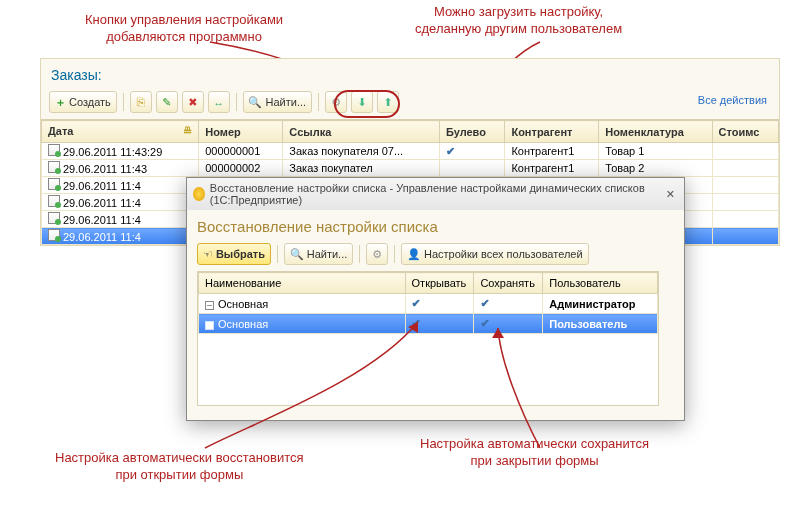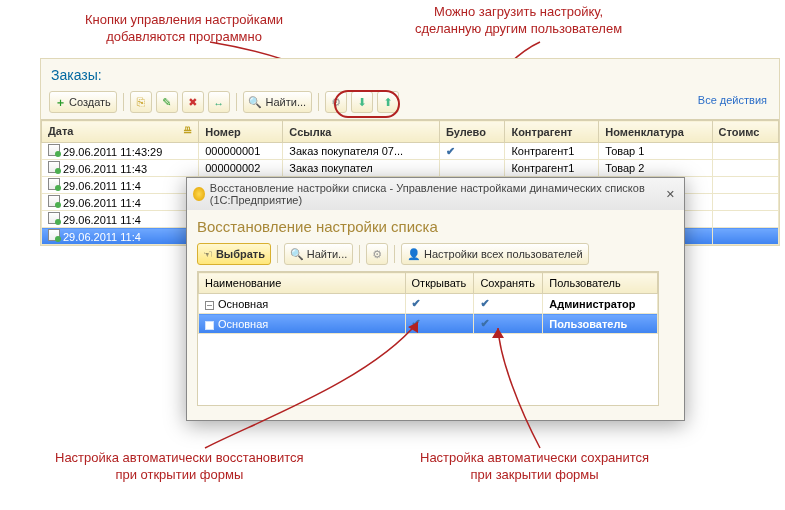--- a/index.html
+++ b/index.html
@@ -378,21 +378,21 @@
               <td style="font-weight: bold;">Пользователь</td>
             </tr>
           </tbody>
       </table>
     </div>
   </div>
 </div>
 
 <div class="annotation" style="top:450px;left:55px;white-space:pre-line">Настройка автоматически восстановится
 при открытии формы</div>
-<div class="annotation" style="top:450px;left:420px;white-space:pre-line">Настройка автоматически сохранится
+<div class="annotation" style="top:436px;left:420px;white-space:pre-line">Настройка автоматически сохранится
 при закрытии формы</div>
 
 <svg class="arrow" style="top:0;left:0" width="785" height="510">
   <path d="M205,448 C260,420 370,380 418,322"></path>
   <polygon class="ah" points="418,322 408,327 418,333"></polygon>
   <path d="M540,448 C520,410 500,360 498,328"></path>
   <polygon class="ah" points="498,328 492,338 504,338"></polygon>
 </svg>
 
 </body></html>

